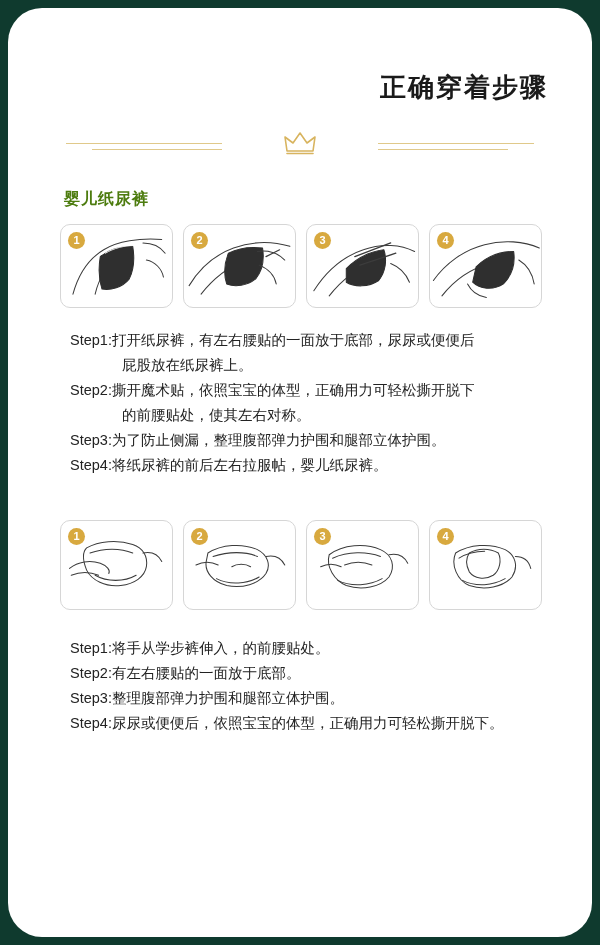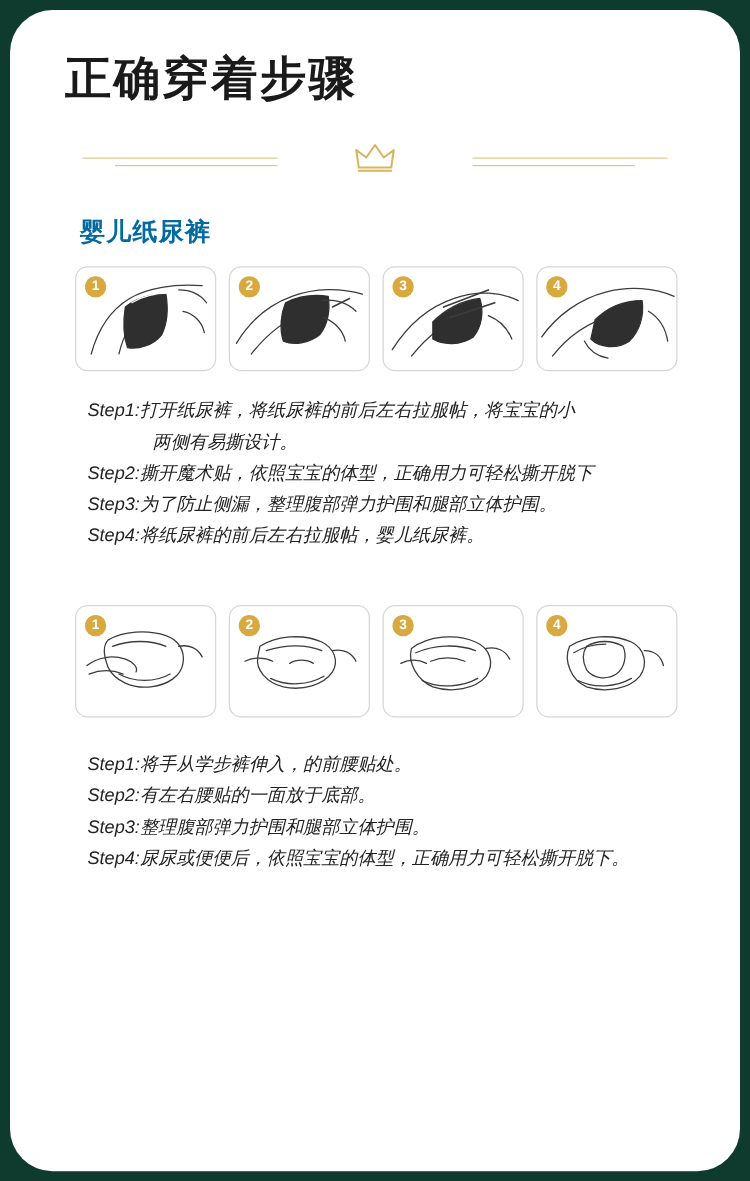--- a/index.html
+++ b/index.html
@@ -25,26 +25,26 @@
     position: relative;
     width: 100%;
     height: 100%;
     background: #ffffff;
     border-radius: 34px;
     box-sizing: border-box;
     padding: 30px 44px 0 44px;
     overflow: hidden;
   }
   .title {
-    text-align: left;
-    font-size: 37px;
+    text-align: right;
+    font-size: 26px;
     font-weight: bold;
     letter-spacing: 2px;
     color: #1a1a1a;
-    margin-top: 0;
+    margin-top: 32px;
     margin-bottom: 0;
   }
   
   .divider {
     position: relative;
     height: 40px;
     margin-top: 18px;
   }
   .divider .line {
     position: absolute;
@@ -61,22 +61,22 @@
     left: 50%;
     top: 6px;
     transform: translateX(-50%);
     width: 34px;
     height: 28px;
   }
   .section {
     margin-top: 26px;
   }
   .section-title {
-    color: #0369a1;
-    font-size: 20px;
+    color: #4d7c0f;
+    font-size: 16px;
     font-weight: bold;
     letter-spacing: 1px;
     margin: 0 0 14px 12px;
   }
   .figures {
     display: flex;
     gap: 10px;
     margin: 0 6px 0 8px;
   }
   .fig {
@@ -108,21 +108,20 @@
     position: absolute;
     inset: 0;
     width: 100%;
     height: 100%;
   }
   .steps {
     margin: 20px 0 0 18px;
     color: #222222;
     font-size: 14.5px;
     line-height: 25px;
-    font-style: italic;
   }
   .steps .step {
     display: flex;
     align-items: flex-start;
   }
   .steps .lbl {
     white-space: nowrap;
   }
   .steps .txt {
     flex: 1;
@@ -205,27 +204,28 @@
               <path d="M44 62 C48 70 56 76 66 78"></path>
               <path d="M104 34 C114 40 120 50 122 62"></path>
             </g>
           </svg>
         </div>
       </div>
 
       <div class="steps">
         <div class="step">
           <span class="lbl">Step1:</span>
-          <span class="txt">打开纸尿裤，将纸尿裤的前后左右拉服帖，将宝宝的小</span>
-        </div>
-        <div class="cont">两侧有易撕设计。</div>
+          <span class="txt">打开纸尿裤，有左右腰贴的一面放于底部，尿尿或便便后</span>
+        </div>
+        <div class="cont">屁股放在纸尿裤上。</div>
         <div class="step">
           <span class="lbl">Step2:</span>
           <span class="txt">撕开魔术贴，依照宝宝的体型，正确用力可轻松撕开脱下</span>
         </div>
+        <div class="cont">的前腰贴处，使其左右对称。</div>
         <div class="step">
           <span class="lbl">Step3:</span>
           <span class="txt">为了防止侧漏，整理腹部弹力护围和腿部立体护围。</span>
         </div>
         <div class="step">
           <span class="lbl">Step4:</span>
           <span class="txt">将纸尿裤的前后左右拉服帖，婴儿纸尿裤。</span>
         </div>
       </div>
     </div>

